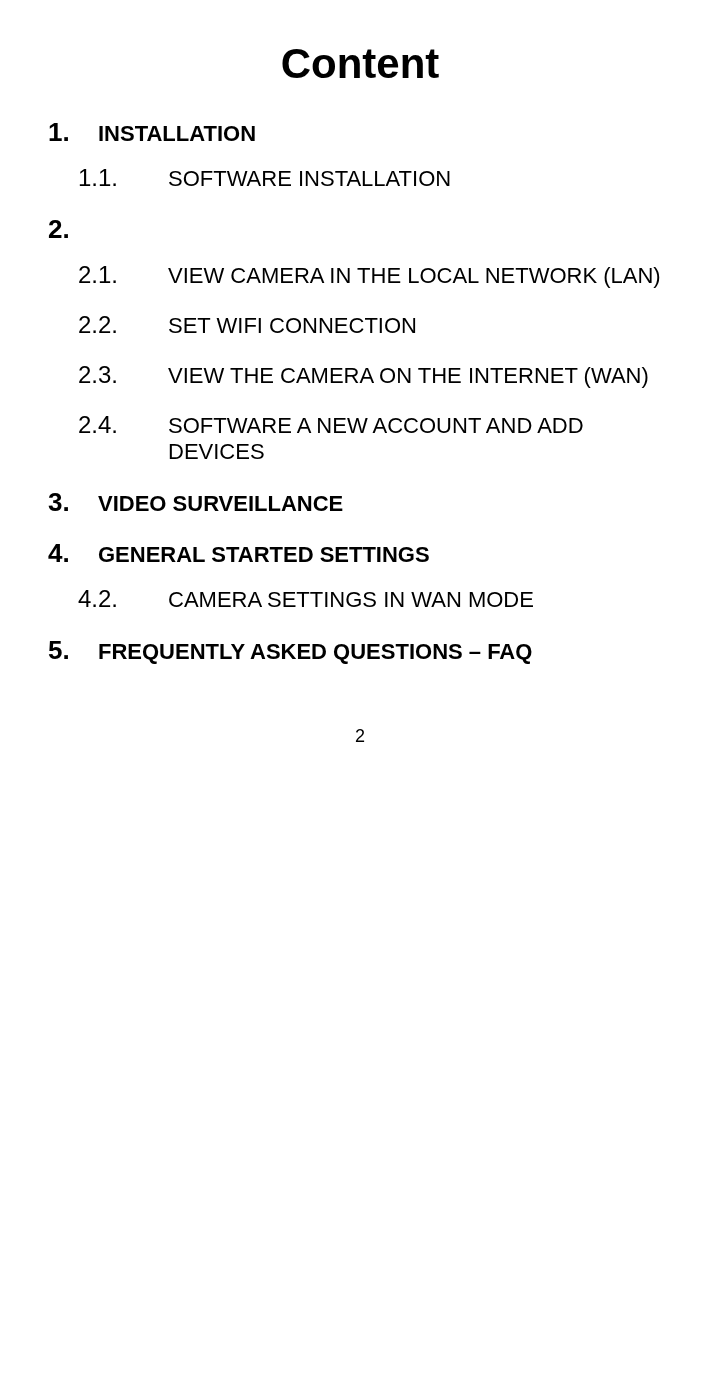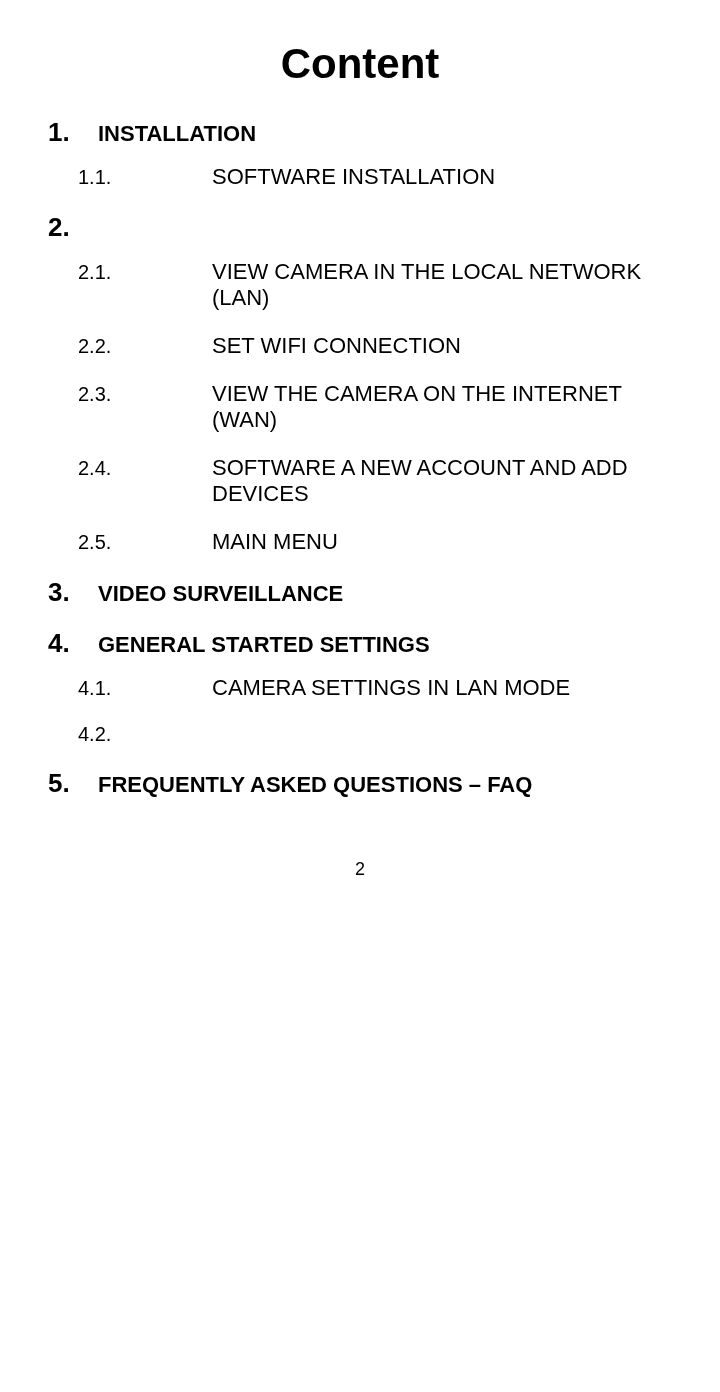--- a/index.html
+++ b/index.html
@@ -48,29 +48,28 @@
     }
 
     .toc-sub-item {
       display: flex;
       align-items: baseline;
       margin-bottom: 22px;
       margin-left: 30px;
     }
 
     .toc-sub-number {
-      font-size: 20px;
+      font-size: 24px;
       font-weight: normal;
       min-width: 90px;
     }
 
     .toc-sub-label {
       font-size: 22px;
       font-weight: normal;
-      margin-left: 44px;
     }
 
     .page-number {
       text-align: center;
       font-size: 18px;
       margin-top: 60px;
       color: #000;
     }
   </style>
 </head>
@@ -102,42 +101,35 @@
         <span class="toc-sub-label">SET WIFI CONNECTION</span>
       </div>
       <div class="toc-sub-item">
         <span class="toc-sub-number">2.3.</span>
         <span class="toc-sub-label">VIEW THE CAMERA ON THE INTERNET (WAN)</span>
       </div>
       <div class="toc-sub-item">
         <span class="toc-sub-number">2.4.</span>
         <span class="toc-sub-label">SOFTWARE A NEW ACCOUNT AND ADD DEVICES</span>
       </div>
-      <div class="toc-sub-item">
-        <span class="toc-sub-number">2.5.</span>
-        <span class="toc-sub-label">MAIN MENU</span>
-      </div>
     </div>
     <div class="toc-section">
       <div class="toc-main-item">
         <span class="toc-main-number">3.</span>
         <span class="toc-main-label">VIDEO SURVEILLANCE</span>
       </div>
     </div>
     <div class="toc-section">
       <div class="toc-main-item">
         <span class="toc-main-number">4.</span>
         <span class="toc-main-label">GENERAL STARTED SETTINGS</span>
       </div>
       <div class="toc-sub-item">
-        <span class="toc-sub-number">4.1.</span>
-        <span class="toc-sub-label">CAMERA SETTINGS IN LAN MODE</span>
-      </div>
-      <div class="toc-sub-item">
         <span class="toc-sub-number">4.2.</span>
+        <span class="toc-sub-label">CAMERA SETTINGS IN WAN MODE</span>
       </div>
     </div>
     <div class="toc-section">
       <div class="toc-main-item">
         <span class="toc-main-number">5.</span>
         <span class="toc-main-label">FREQUENTLY ASKED QUESTIONS – FAQ</span>
       </div>
     </div>
   </div>
 

